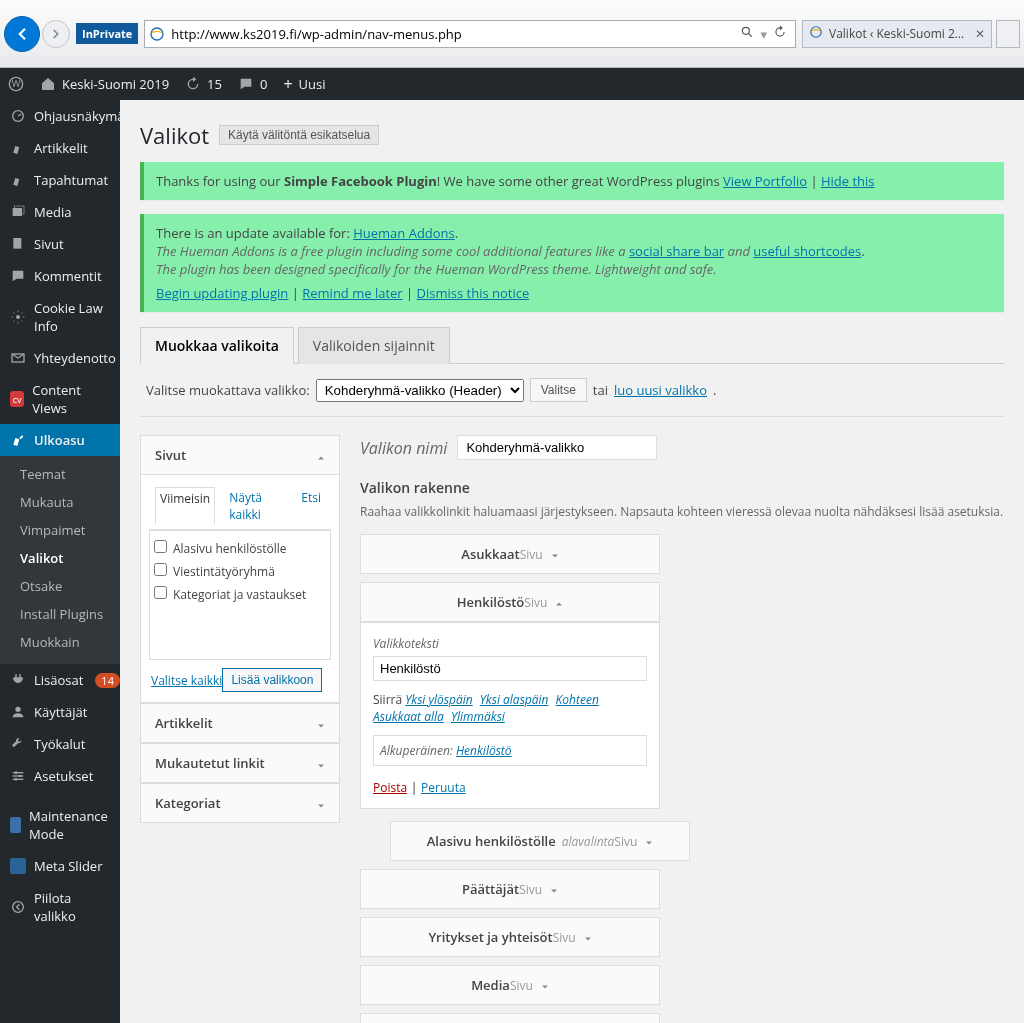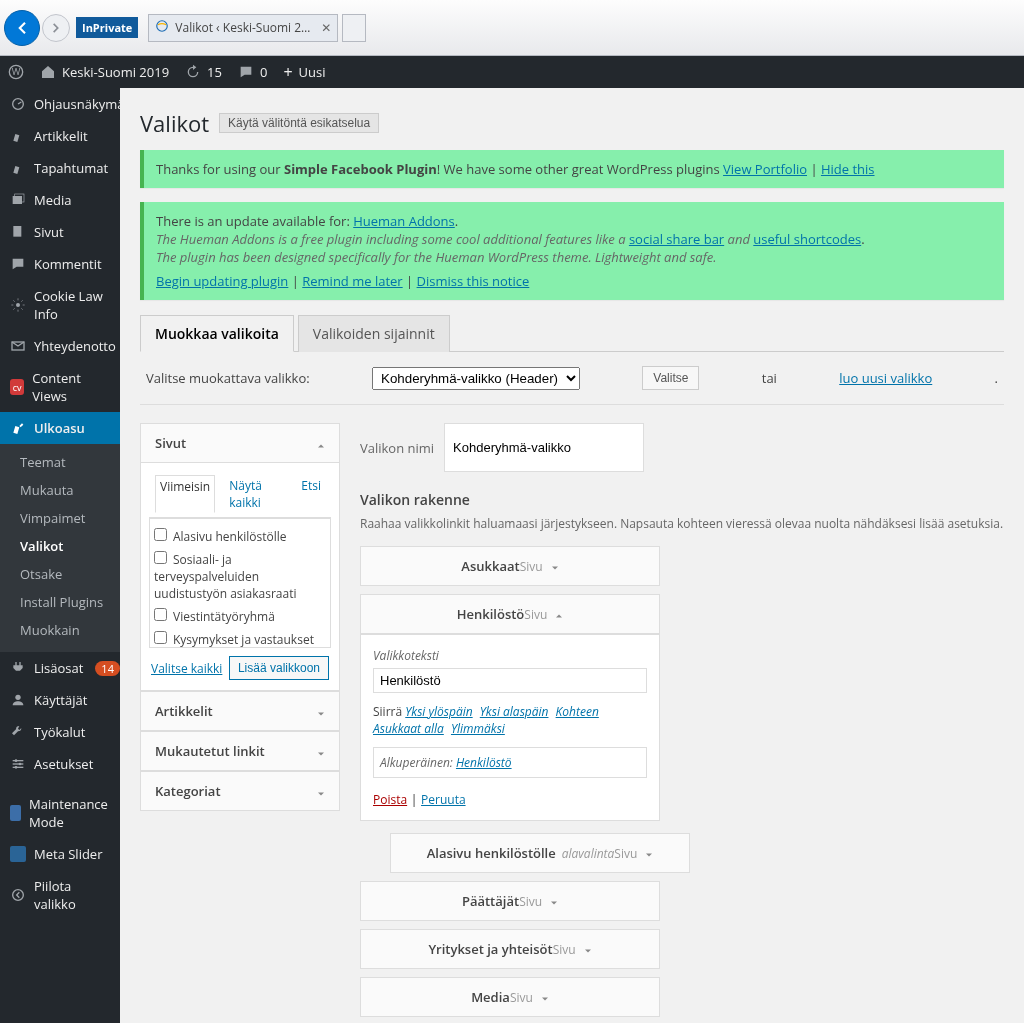--- a/index.html
+++ b/index.html
@@ -1,19 +1,19 @@
 <!DOCTYPE html>
 <html><head>
 <meta charset="utf-8">
 <style>
 * { box-sizing: border-box; margin: 0; padding: 0; }
 body { font-family: "Open Sans", -apple-system, BlinkMacSystemFont, "Segoe UI", sans-serif; font-size: 13px; color: #444; background: #f1f1f1; width: 1024px; height: 1023px; overflow: hidden; }
 
 
-.browser-chrome { display: flex; align-items: center; height: 56px; background: linear-gradient(#fdfdfd, #e8e9ec); border-bottom: 1px solid #b5b9c1; padding: 0 4px; gap: 2px; }
+.browser-chrome { display: flex; align-items: center; height: 68px; background: linear-gradient(#fdfdfd, #e8e9ec); border-bottom: 1px solid #b5b9c1; padding: 0 4px; gap: 2px; }
 .nav-back { width: 36px; height: 36px; border-radius: 50%; background: #0178d7; display: flex; align-items: center; justify-content: center; border: 1px solid #0560a8; }
 .nav-back svg { fill: #fff; width: 18px; height: 18px; }
 .nav-fwd { width: 28px; height: 28px; border-radius: 50%; background: #eef0f3; border: 1px solid #c2c5cc; display:flex; align-items:center; justify-content:center; }
 .nav-fwd svg { fill: #8b8f96; width: 14px; height: 14px; }
 .inprivate { background: #105a9b; color: #fff; font-size: 11px; font-weight: bold; padding: 3px 6px; margin: 0 4px; }
 .url-bar { flex: 1; display: flex; align-items: center; height: 28px; background: #fff; border: 1px solid #a7abb3; }
 .url-bar .ie-icon { width: 24px; display: flex; align-items:center; justify-content:center; color:#1e6db4;}
 .url-bar input { flex: 1; border: none; outline: none; height: 100%; font-size: 13px; padding: 0 2px; font-family: inherit; }
 .url-actions { display: flex; align-items: center; gap: 6px; padding: 0 8px; color: #555; }
 .browser-tab { width: 190px; height: 28px; background: #e6eaf0; border: 1px solid #b5b9c1; display: flex; align-items: center; padding: 0 6px; gap: 6px; font-size: 12px; margin-left: 4px; }
@@ -46,44 +46,44 @@
 .notice { border-left: 4px solid; background: #86efac; padding: 10px 12px; margin-bottom: 14px; box-shadow: 0 1px 1px rgba(0,0,0,.04); font-size: 13px; }
 .notice-warning { border-left-color: #46b450; }
 .notice-info { border-left-color: #46b450; }
 .notice a { color: #0073aa; text-decoration: underline; cursor:pointer; }
 .notice em { color:#666; }
 
 .nav-tab-wrapper { border-bottom: 1px solid #ccc; display: flex; margin-bottom: 0; }
 .nav-tab { background: #e5e5e5; border: 1px solid #ccc; border-bottom: none; padding: 8px 14px; font-size: 14px; color: #555; margin-right: 4px; cursor:pointer; position:relative; top:1px;}
 .nav-tab.active { background: #f1f1f1; color: #000; border-bottom: 1px solid #f1f1f1; font-weight:600;}
 
-.manage-row { display: flex; align-items: center; gap: 6px; padding: 14px 6px; border-bottom: 1px solid #ddd; font-size: 13px; background: #f1f1f1; justify-content: space-between; }
+.manage-row { display: flex; align-items: center; gap: 6px; padding: 14px 6px; border-bottom: 1px solid #ddd; font-size: 13px; background: #f1f1f1; }
 .manage-row select { padding: 2px 4px; }
 .button { background: #f7f7f7; border: 1px solid #ccc; padding: 4px 10px; cursor: pointer; font-size: 12px; color: #555; }
 .manage-row a { color: #0073aa; text-decoration: underline; cursor:pointer; }
 
 .menu-edit { display: flex; gap: 20px; margin-top: 18px; }
 .accordion { width: 200px; }
 .accordion-section { background: #fff; border: 1px solid #ddd; margin-bottom: 0; }
 .accordion-head { padding: 10px 14px; font-weight: 600; display: flex; justify-content: space-between; align-items: center; cursor:pointer; background:#fafafa; border-bottom:1px solid #ddd;}
 .accordion-head.closed { background:#fafafa; border-bottom:none;}
 .accordion-body { padding: 8px; }
 .tabs-small { display: flex; gap: 10px; padding: 4px 6px; font-size: 12px; border-bottom:1px solid #ddd;}
 .tabs-small span { cursor:pointer; color:#0073aa; padding:2px 4px;}
 .tabs-small span.active { color:#333; border:1px solid #ddd; border-bottom-color:#fff; background:#fff; position:relative; top:0;}
 .check-list { height: 130px; overflow-y: scroll; border: 1px solid #ddd; padding: 6px 4px; font-size: 12px; }
 .check-list label { display: block; padding: 3px 0; }
-.list-actions { display: flex; justify-content: space-between; align-items: center; padding: 8px 2px 2px;}
+.list-actions { display: flex; align-items: center; padding: 8px 2px 2px;}
 .list-actions a { color: #0073aa; font-size: 12px; text-decoration: underline; cursor:pointer;}
 .list-actions button { border:1px solid #0073aa; color:#0073aa; background:#f7f7f7; padding:4px 8px; cursor:pointer; font-size:12px;}
 
 .menu-settings { flex: 1; }
 .name-row { display: flex; align-items: center; gap: 10px; margin-bottom: 18px; }
-.name-row label { color: #666; font-size: 13px; }
-.name-row input { padding: 16px 8px; border: 1px solid #ddd; width: 200px; font-size: 13px; }
+.name-row label { font-style: italic; color: #666; font-size: 16px; }
+.name-row input { padding: 4px 8px; border: 1px solid #ddd; width: 200px; font-size: 13px; }
 h3.sect { font-size: 14px; font-weight: 600; margin-bottom: 6px; }
 .helptxt { font-size: 12px; color: #666; margin-bottom: 14px; }
 
 .menu-item-bar { background: #fafafa; border: 1px solid #ddd; display: flex; justify-content: center; align-items: center; padding: 10px 12px; width: 300px; margin-bottom: 8px; cursor:move; }
 .menu-item-bar.indent { margin-left: 30px; }
 .menu-item-bar .label { font-weight: 600; font-size: 13px; }
 .menu-item-bar .type { color: #999; font-size: 12px; display: flex; align-items: center; gap: 6px; }
 .menu-item-bar .sub { color:#999; font-size:12px; font-style:italic; margin-left:6px; font-weight:400;}
 .caret { width: 10px; height: 10px; }
 .caret svg { width:12px; height:12px; fill:#888; }
@@ -108,20 +108,39 @@
     <svg viewBox="0 0 24 24">
         <path d="M15 4l-8 8 8 8 2-2-6-6 6-6z"></path>
       </svg>
   </div>
   <div class="nav-fwd">
     <svg viewBox="0 0 24 24">
         <path d="M9 4l8 8-8 8-2-2 6-6-6-6z"></path>
       </svg>
   </div>
   <div class="inprivate">InPrivate</div>
+  <div class="url-bar">
+    <span class="ie-icon">
+      <svg width="16" height="16" viewBox="0 0 24 24">
+          <circle cx="12" cy="12" r="9" fill="none" stroke="#1e6db4" stroke-width="2"></circle>
+          <path d="M5 10 Q12 6 19 10" stroke="#f7b500" stroke-width="2" fill="none"></path>
+        </svg>
+    </span>
+    <input type="text" value="http://www.ks2019.fi/wp-admin/nav-menus.php" style="">
+    <div class="url-actions">
+      <span><svg width="14" height="14" viewBox="0 0 24 24">
+            <circle cx="10" cy="10" r="6" fill="none" stroke="#555" stroke-width="2"></circle>
+            <line x1="15" y1="15" x2="20" y2="20" stroke="#555" stroke-width="2"></line>
+          </svg></span>
+      <span style="color:#999">▾</span>
+      <span><svg width="14" height="14" viewBox="0 0 24 24">
+            <path d="M12 4 a8 8 0 1 0 8 8 h-2 a6 6 0 1 1 -6-6 v3 l5-4-5-4z" fill="#555"></path>
+          </svg></span>
+    </div>
+  </div>
   <div class="browser-tab">
     <span><svg width="14" height="14" viewBox="0 0 24 24">
           <circle cx="12" cy="12" r="9" fill="none" stroke="#1e6db4" stroke-width="2"></circle>
           <path d="M5 10 Q12 6 19 10" stroke="#f7b500" stroke-width="2" fill="none"></path>
         </svg></span>
     <span class="title">Valikot ‹ Keski-Suomi 2019 ...</span>
     <span class="close">✕</span>
   </div>
   <div style="width:24px;height:28px;border:1px solid #b5b9c1;margin-left:2px;background:#eef0f3;"></div>
 </div>
@@ -327,23 +346,22 @@
                 </svg></span>
             </div>
           <div class="accordion-body">
             <div class="tabs-small">
               <span class="active">Viimeisin</span>
               <span>Näytä kaikki</span>
               <span>Etsi</span>
             </div>
             <div class="check-list">
               <label><input type="checkbox" style=""><span>Alasivu henkilöstölle</span></label>
-              <label><input type="checkbox" style=""><span>Sosiaali- ja terveyspalveluiden uudistustyön asiakasraati</span></label>
               <label><input type="checkbox" style=""><span>Viestintätyöryhmä</span></label>
-              <label><input type="checkbox" style=""><span>Kysymykset ja vastaukset</span></label>
+              <label><input type="checkbox" style=""><span>Kategoriat ja vastaukset</span></label>
 
             </div>
             <div class="list-actions">
               <a>Valitse kaikki</a>
               <button>Lisää valikkoon</button>
             </div>
           </div>
         </div>
         <div class="accordion-section">
             <div class="accordion-head closed">

